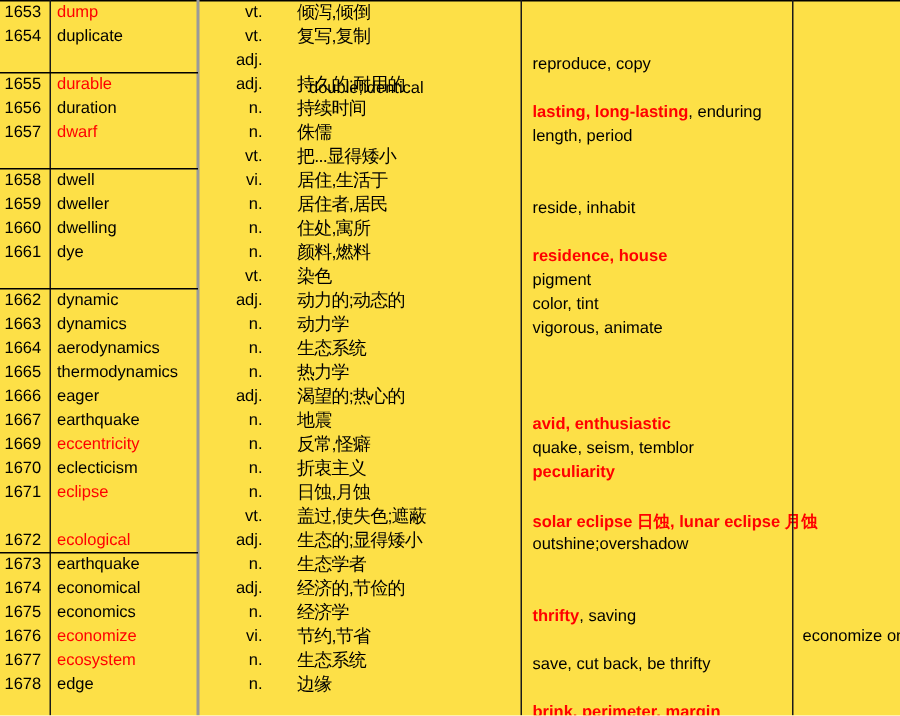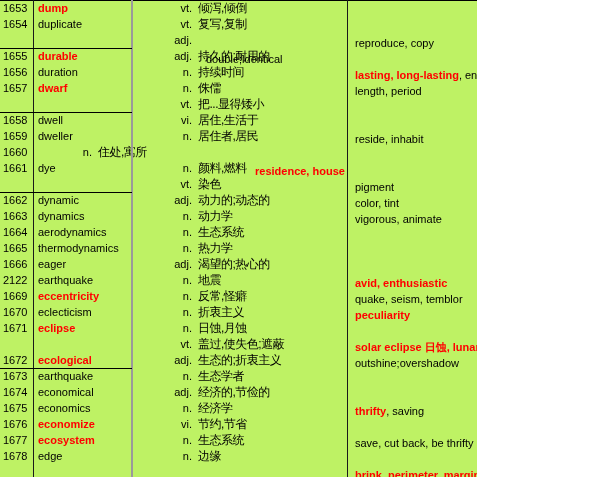--- a/index.html
+++ b/index.html
@@ -1,33 +1,33 @@
 <!DOCTYPE html>
 <html style="--hl: #ff0000;"><head>
 <meta charset="utf-8">
 <style>
   html,body{margin:0;padding:0;background:#fff;}
   #page{
     position:relative;
-    width:477px;height:477px;
+    width:600px;height:477px;
     overflow:hidden;
-    background:#bef264;
+    background:#fde047;
     font-family:"Liberation Sans",sans-serif;
     font-size:11px;
     color:#000;
   }
   #rows{position:absolute;top:0;left:0;width:600px;}
   .row{display:flex;height:16px;align-items:center;white-space:nowrap;}
   .c-num  {flex:none;width:33px; padding-left:3px; box-sizing:border-box;}
   .c-word {flex:none;width:100px;padding-left:5px; box-sizing:border-box;}
-  .c-pos  {flex:none;width:65px; padding-right:6px;box-sizing:border-box;text-align:right;}
+  .c-pos  {flex:none;width:65px; padding-right:23px;box-sizing:border-box;text-align:right;}
   .c-cn   {flex:none;width:149px;box-sizing:border-box;font-size:12px;letter-spacing:-0.5px;}
   .c-syn  {flex:none;width:181px;padding-left:8px; box-sizing:border-box;overflow:visible;margin-top:38px;}
   .c-extra{flex:none;width:72px; padding-left:7px; box-sizing:border-box;}
-  .word-red{color:var(--hl);font-weight:bold;}
+  .word-red{color:var(--hl);font-weight:normal;}
   .red{color:var(--hl);font-weight:bold;}
   .topline{position:absolute;top:0;left:0;width:600px;height:1px;background:#000;}
   .vline{position:absolute;top:0;bottom:0;width:1px;background:#1a1a1a;}
   .vline.thick{width:2px;background:#9a9a9a;}
   .sep{position:absolute;left:0;width:132px;height:1px;background:#000;}
 </style>
 </head>
 <body>
 
 <div id="page">
@@ -98,20 +98,21 @@
       <div class="row">
         <div class="c-num">1659</div>
         <div class="c-word">dweller</div>
         <div class="c-pos">n.</div>
         <div class="c-cn">居住者,居民</div>
         <div class="c-syn"></div>
         <div class="c-extra"></div>
       </div>
       <div class="row">
         <div class="c-num">1660</div>
+        <div class="c-word">dwelling</div>
         <div class="c-pos">n.</div>
         <div class="c-cn">住处,寓所</div>
         <div class="c-syn"><span class="red">residence, house</span></div>
         <div class="c-extra"></div>
       </div>
       <div class="row">
         <div class="c-num">1661</div>
         <div class="c-word">dye</div>
         <div class="c-pos">n.</div>
         <div class="c-cn">颜料,燃料</div>
@@ -160,21 +161,21 @@
       </div>
       <div class="row">
         <div class="c-num">1666</div>
         <div class="c-word">eager</div>
         <div class="c-pos">adj.</div>
         <div class="c-cn">渴望的;热心的</div>
         <div class="c-syn"><span class="red">avid, enthusiastic</span></div>
         <div class="c-extra"></div>
       </div>
       <div class="row">
-        <div class="c-num">2122</div>
+        <div class="c-num">1667</div>
         <div class="c-word">earthquake</div>
         <div class="c-pos">n.</div>
         <div class="c-cn">地震</div>
         <div class="c-syn"><span>quake, seism, temblor</span></div>
         <div class="c-extra"></div>
       </div>
       <div class="row">
         <div class="c-num">1669</div>
         <div class="c-word word-red">eccentricity</div>
         <div class="c-pos">n.</div>
@@ -203,21 +204,21 @@
         <div class="c-word"></div>
         <div class="c-pos">vt.</div>
         <div class="c-cn">盖过,使失色;遮蔽</div>
         <div class="c-syn"><span>outshine;overshadow</span></div>
         <div class="c-extra"></div>
       </div>
       <div class="row">
         <div class="c-num">1672</div>
         <div class="c-word word-red">ecological</div>
         <div class="c-pos">adj.</div>
-        <div class="c-cn">生态的;折衷主义</div>
+        <div class="c-cn">生态的;显得矮小</div>
         <div class="c-syn"></div>
         <div class="c-extra"></div>
       </div>
       <div class="row">
         <div class="c-num">1673</div>
         <div class="c-word">earthquake</div>
         <div class="c-pos">n.</div>
         <div class="c-cn">生态学者</div>
         <div class="c-syn"></div>
         <div class="c-extra"></div>

